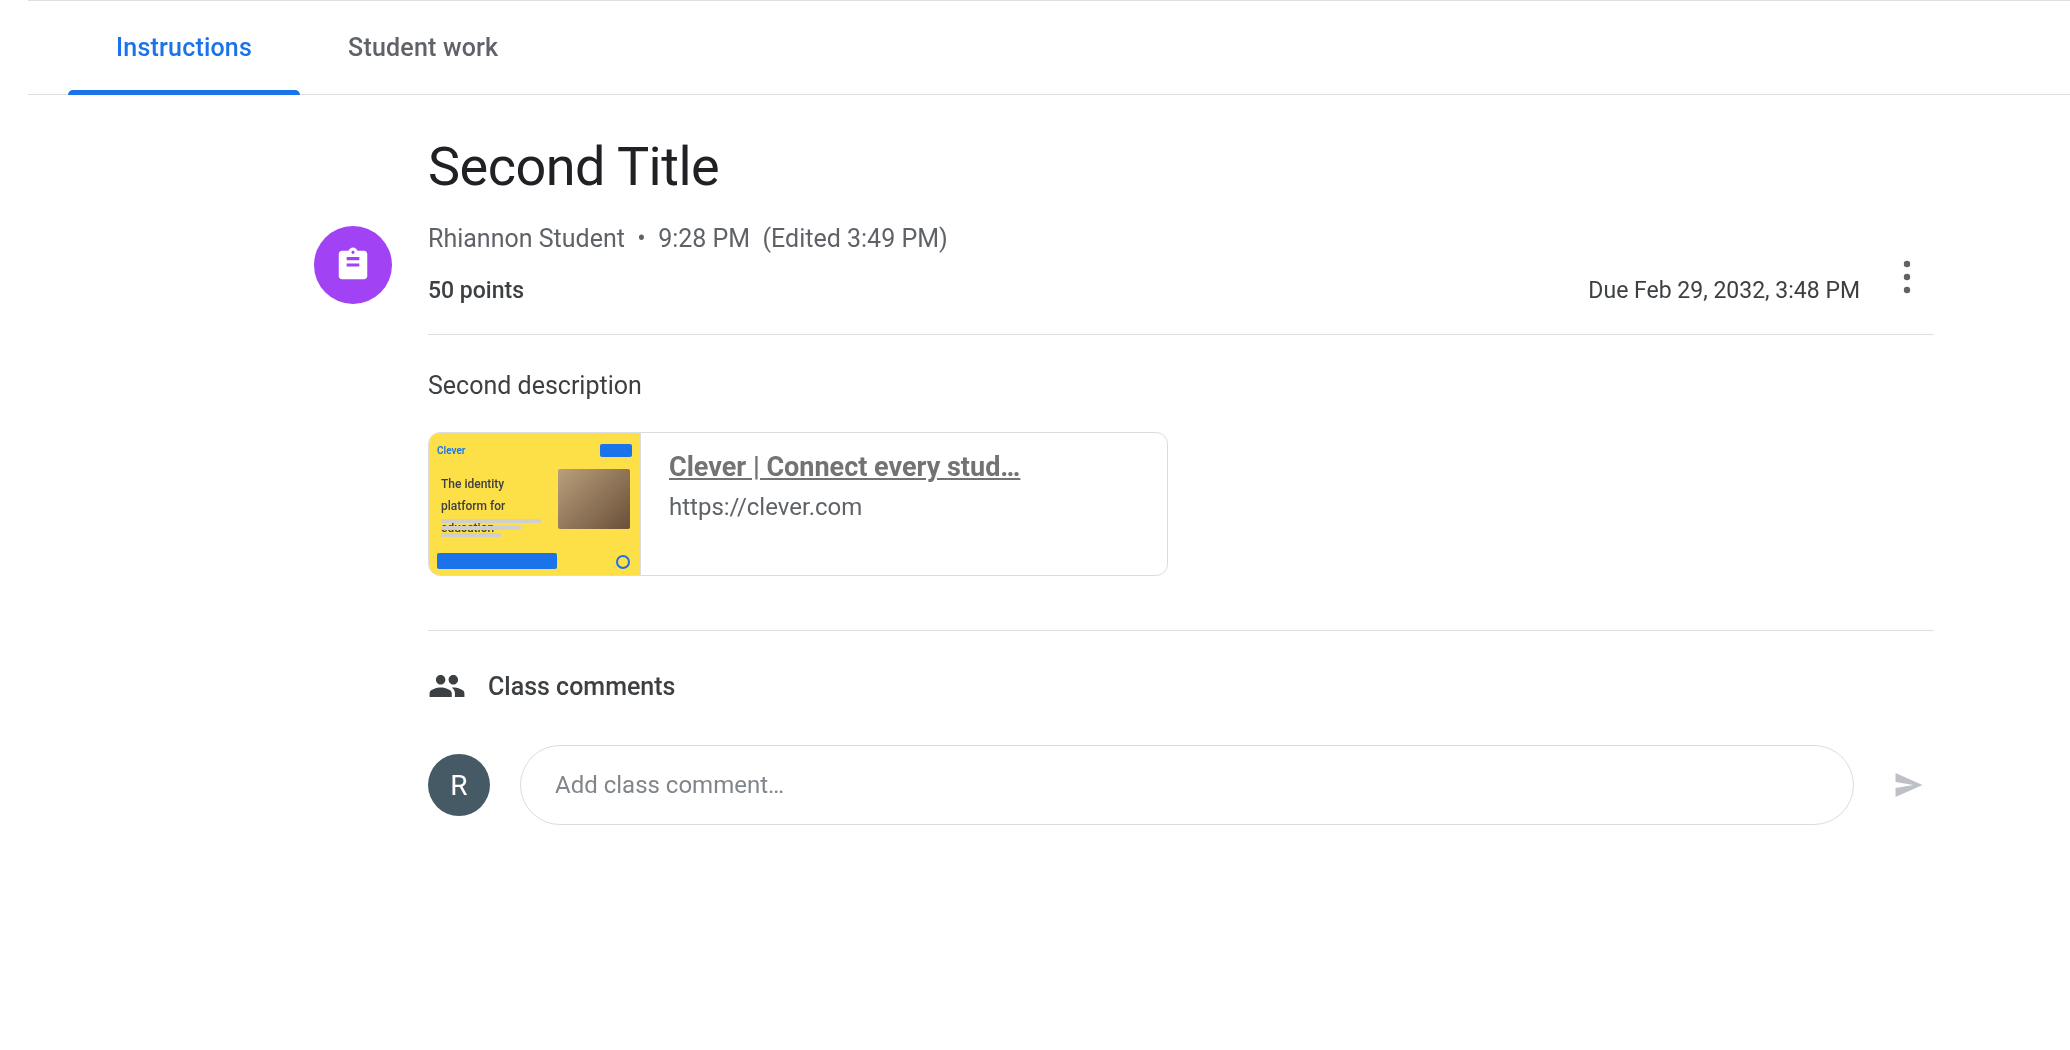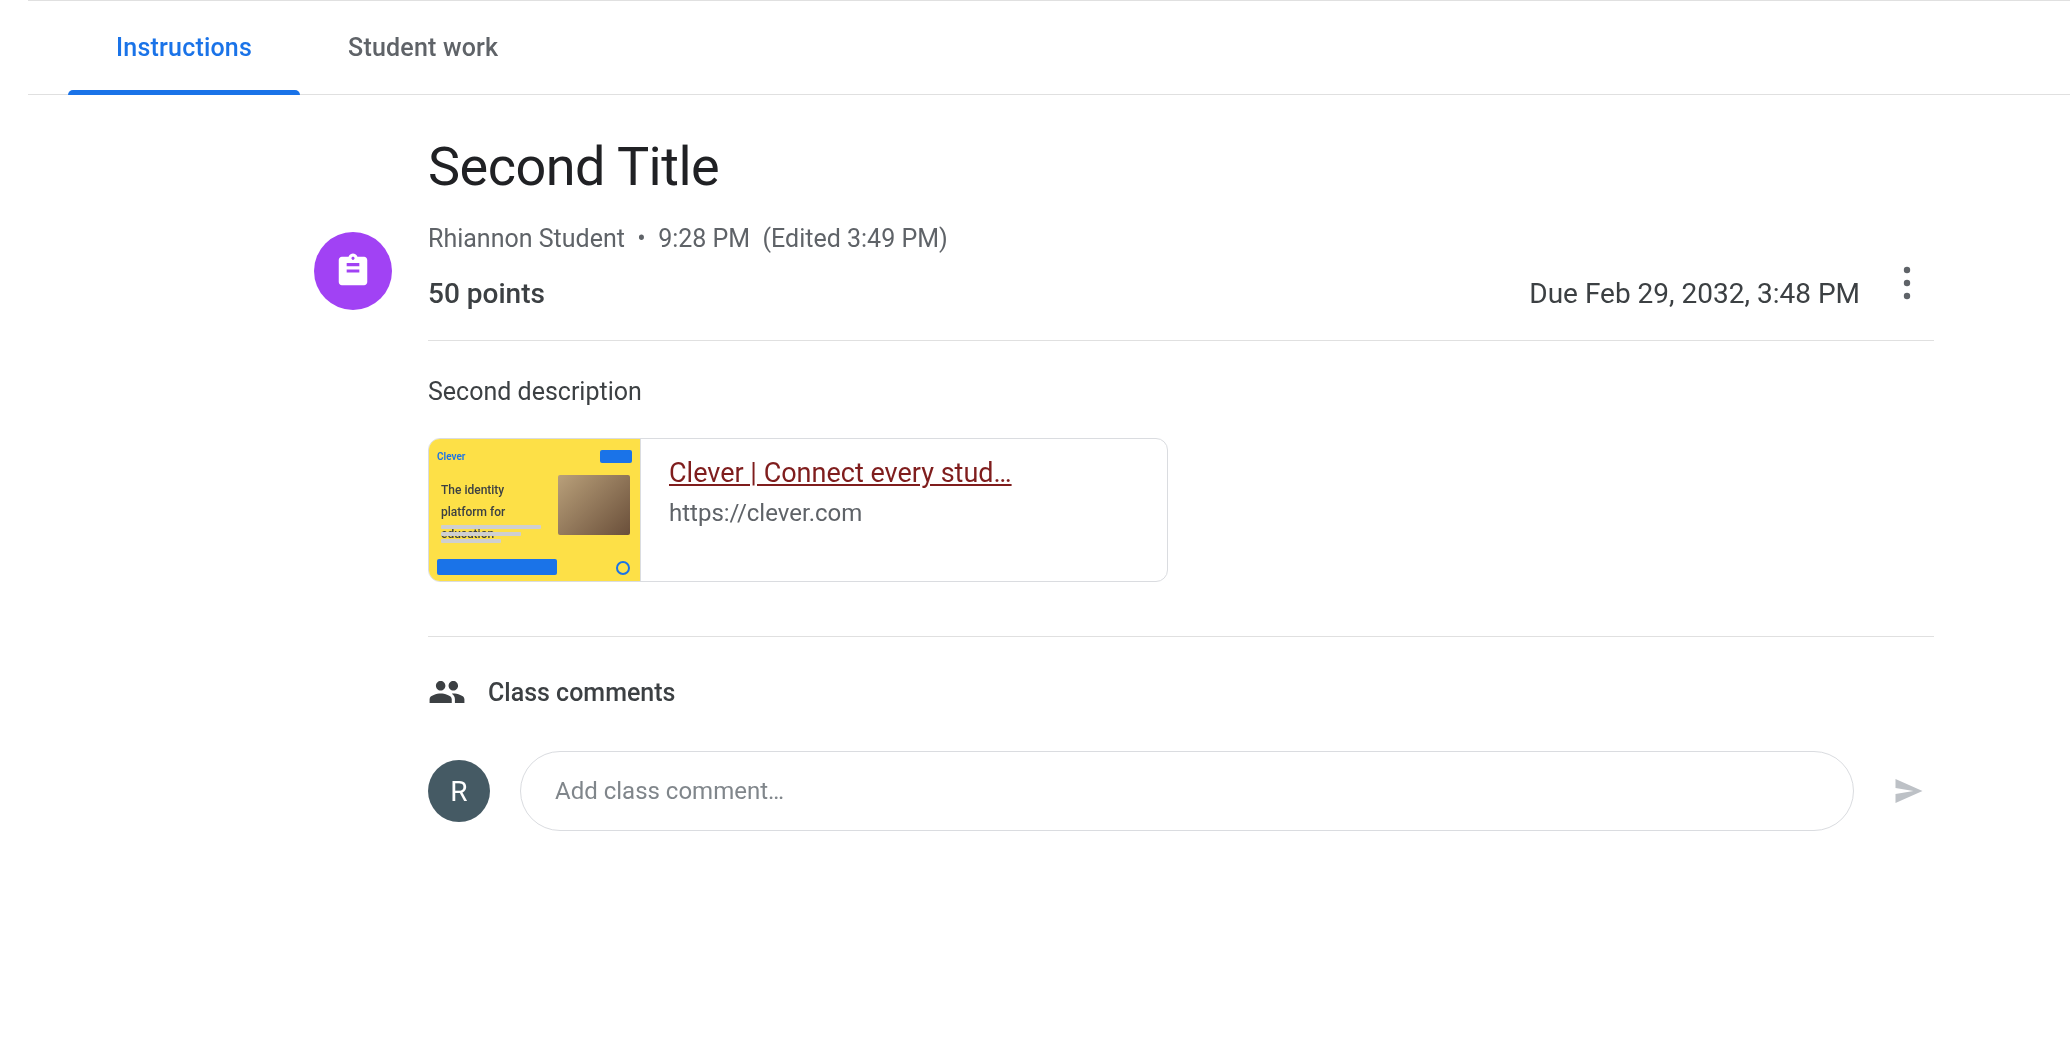--- a/index.html
+++ b/index.html
@@ -61,21 +61,21 @@
     margin-top: 6px;
   }
   .assignment-icon svg { width: 38px; height: 38px; fill: #fff; }
 
   .header-main { flex: 1; }
   .title { font-size: 54px; font-weight: 400; color: #202124; letter-spacing: -0.5px; }
   .byline { margin-top: 26px; font-size: 25px; color: #5f6368; }
   .meta-row {
     margin-top: 24px;
     display: flex; justify-content: space-between; align-items: baseline;
-    font-size: 28px; color: #3c4043;
+    font-size: 23px; color: #3c4043;
   }
   .points { font-weight: 500; }
   .due { font-weight: 400; }
 
   .more-btn {
     width: 54px; height: 54px;
     border-radius: 50%;
     display: flex; align-items: center; justify-content: center;
     cursor: pointer;
     margin-left: 20px;
@@ -140,24 +140,24 @@
     width: 14px; height: 14px; border: 2px solid #1a73e8; border-radius: 50%;
   }
 
   .attachment-info {
     flex: 1;
     padding: 18px 28px 0 28px;
     overflow: hidden;
   }
   .attachment-title {
     font-size: 27px;
-    color: #7f1d1d;
+    color: #737373;
     text-decoration: underline;
     white-space: nowrap; overflow: hidden; text-overflow: ellipsis;
-    font-weight: 400;
+    font-weight: 700;
   }
   .attachment-url { margin-top: 10px; font-size: 24px; color: #5f6368; }
 
   
   .body .divider.second { margin-top: 54px; }
   .comments-header {
     margin-top: 36px;
     display: flex; align-items: center; gap: 22px;
   }
   .comments-header svg { width: 38px; height: 38px; fill: #3c4043; }

